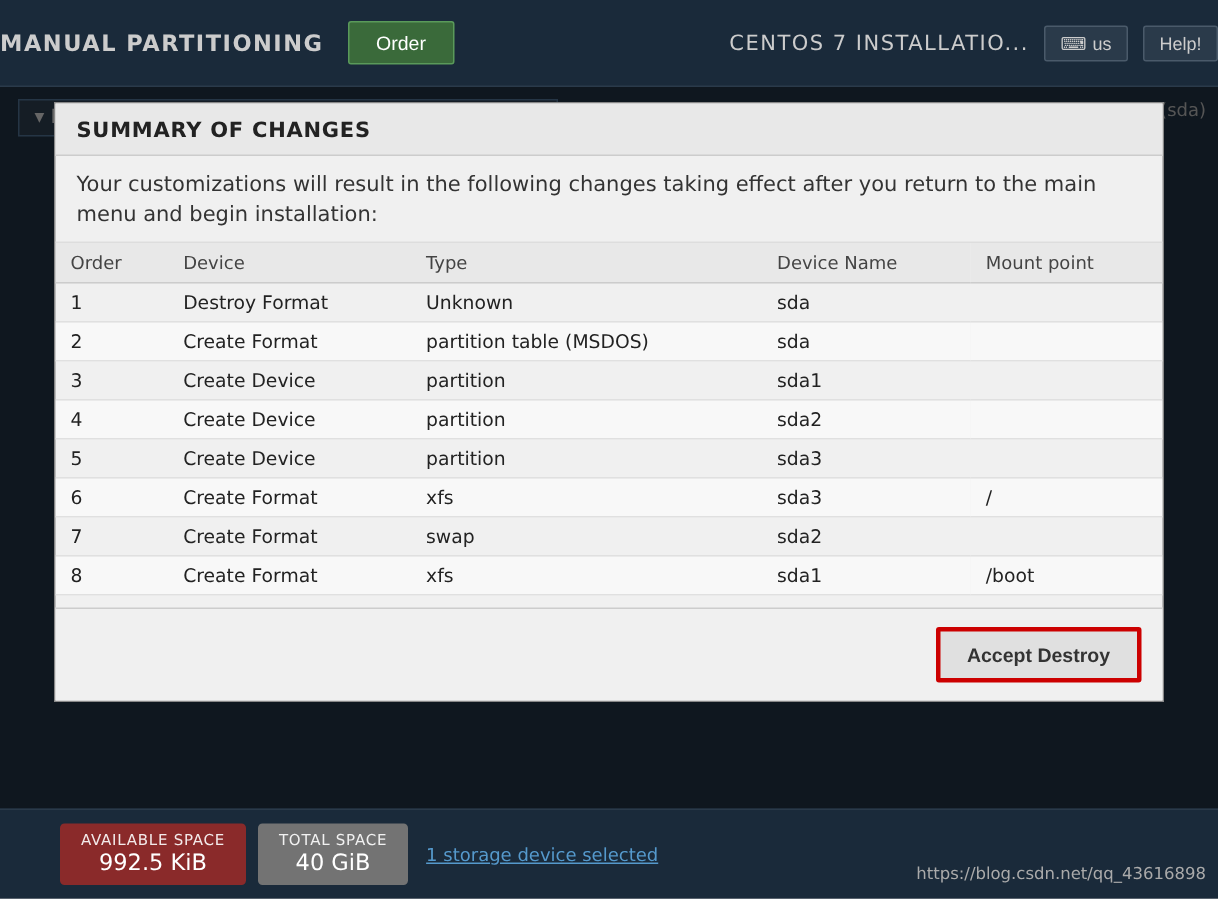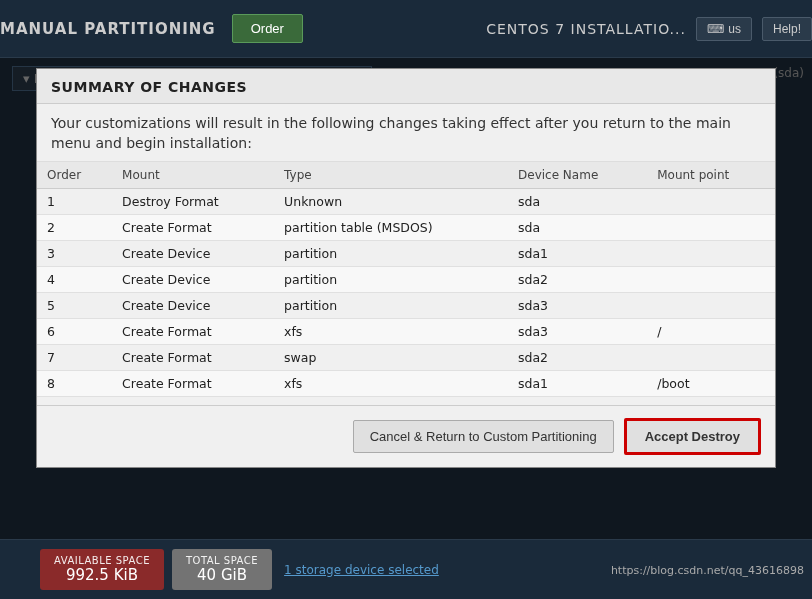--- a/index.html
+++ b/index.html
@@ -267,21 +267,21 @@
     .storage-link {
       color: #5599cc;
       text-decoration: underline;
       cursor: pointer;
       font-size: 12px;
       margin-left: 4px;
     }
     .url-text {
       position: absolute;
       right: 8px;
-      bottom: 22px;
+      bottom: 10px;
       color: #aaa;
       font-size: 11px;
     }
   </style>
 </head>
 <body>
 
 <div class="top-bar">
   <div class="top-bar-left">
     <span class="app-title">MANUAL PARTITIONING</span>
@@ -311,21 +311,21 @@
     <div class="modal">
 
       <div class="modal-title">SUMMARY OF CHANGES</div>
       <div class="modal-description">Your customizations will result in the following changes taking effect after you return to the main menu and begin installation:</div>
 
       <div class="table-wrapper">
         <table class="changes-table">
           <thead>
             <tr>
               <th>Order</th>
-              <th>Mount</th>
+              <th>Device</th>
               <th>Type</th>
               <th>Device Name</th>
               <th>Mount point</th>
             </tr>
           </thead>
           <tbody id="table-body">
           <tr>
       <td>1</td>
       <td class="action-destroy">Destroy Format</td>
       <td>Unknown</td>
@@ -379,21 +379,20 @@
       <td class="action-create">Create Format</td>
       <td>xfs</td>
       <td>sda1</td>
       <td>/boot</td>
     </tr>
             </tbody>
         </table>
       </div>
 
       <div class="modal-footer">
-        <button class="cancel-btn">Cancel &amp; Return to Custom Partitioning</button>
         <button class="accept-btn">Accept Destroy</button>
       </div>
 
     </div>
   </div>
 
   <div class="status-bar">
     <div class="space-badge available-badge">
       <span class="badge-label">AVAILABLE SPACE</span>
       <span class="badge-value">992.5 KiB</span>

